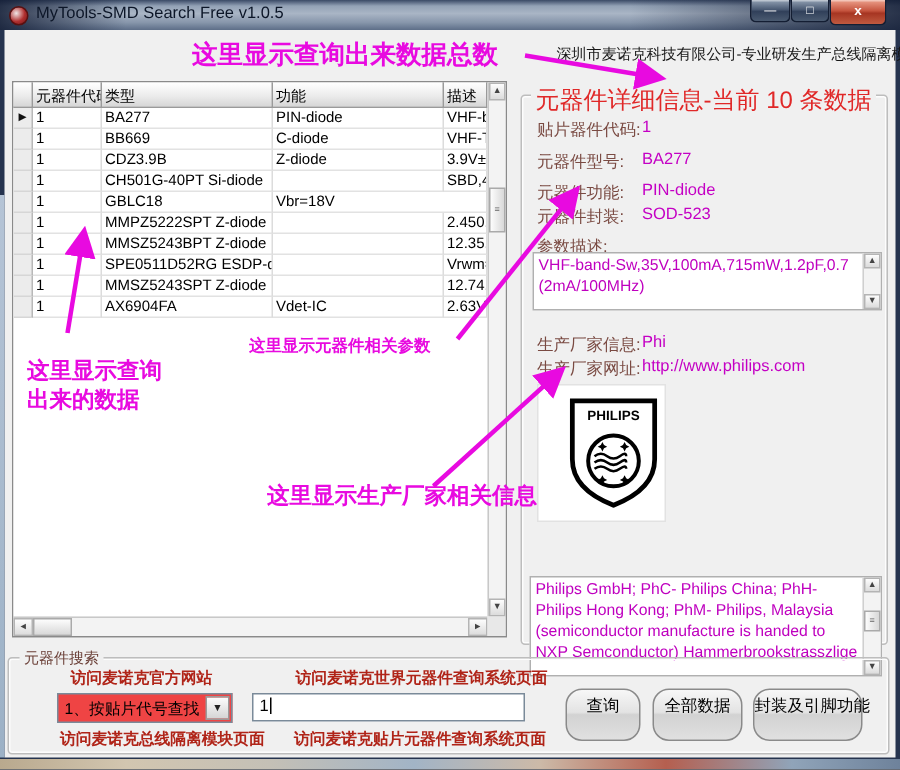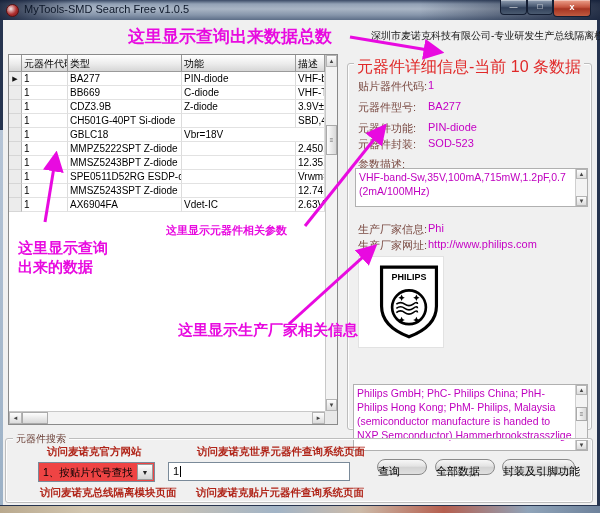--- a/index.html
+++ b/index.html
@@ -108,23 +108,23 @@
   #link-smd{left:196px;top:486px;}
   #combo{position:absolute;left:38px;top:462px;width:117px;height:20px;background:#ef4444;
     border:1px solid #7a8a99;box-sizing:border-box;font-size:10.5px;}
   #combo-text{position:absolute;left:4px;top:3px;white-space:nowrap;color:#000;}
   #combo-btn{position:absolute;right:1px;top:1px;bottom:1px;width:16px;
     background:linear-gradient(#fdfdfd,#d4d4d4);border:1px solid #9a9a9a;box-sizing:border-box;
     font-size:7px;color:#222;text-align:center;line-height:15px;}
   #searchinput{position:absolute;left:168px;top:462px;width:182px;height:19px;background:#fff;
     border:1px solid #7a8a99;box-sizing:border-box;font-size:11px;padding:2px 0 0 4px;color:#000;}
   #searchinput .caret{display:inline-block;width:1px;height:11px;background:#000;vertical-align:-2px;margin-left:1px;}
-  .btn{position:absolute;top:459px;height:16px;border:1px solid #8a8a8a;border-radius:11px;
+  .btn{position:absolute;top:459px;height:35px;border:1px solid #8a8a8a;border-radius:11px;
     background:linear-gradient(#f7f7f7,#e3e3e3 45%,#d2d2d2 50%,#e0e0e0);
-    font-size:11px;color:#000;line-height:22px;box-sizing:border-box;cursor:pointer;white-space:nowrap;}
+    font-size:11px;color:#000;text-align:center;line-height:22px;box-sizing:border-box;cursor:pointer;white-space:nowrap;}
   #btn-query{left:377px;width:50px;}
   #btn-all{left:435px;width:60px;}
   #btn-pkg{left:502px;width:73px;}
 </style>
 </head>
 <body>
 
 <div id="screen">
 
   <div id="titlebar">

